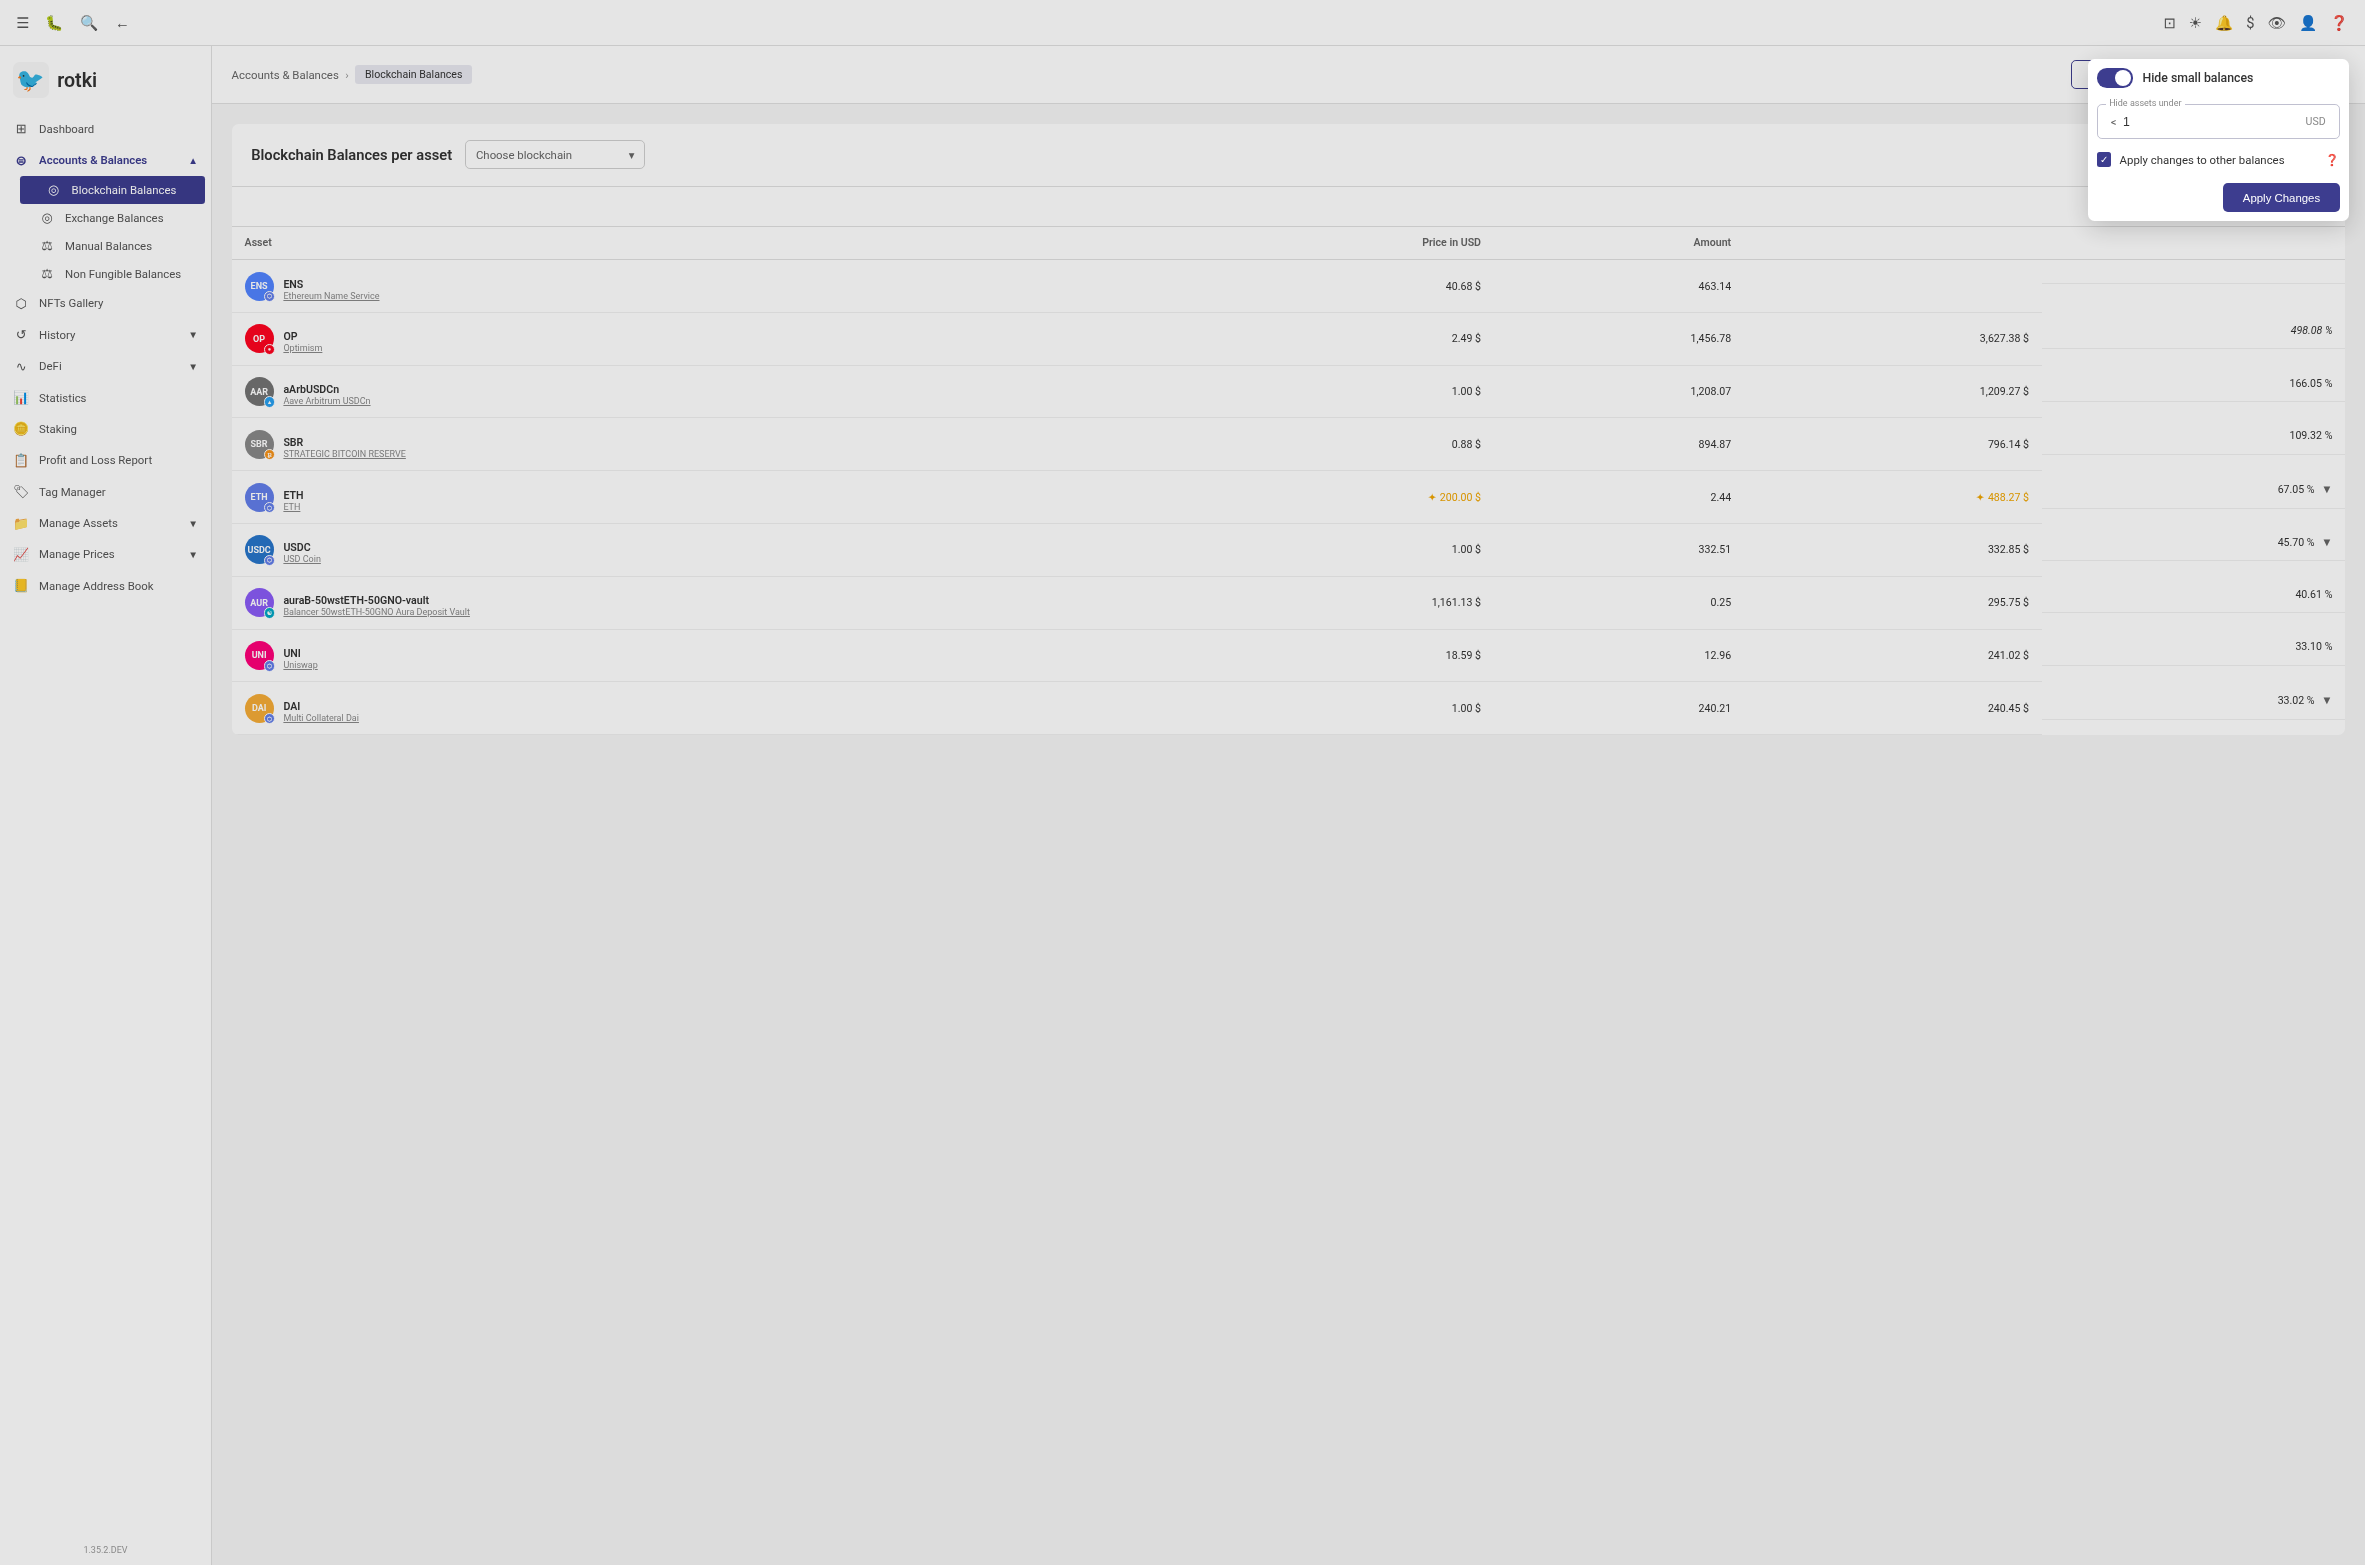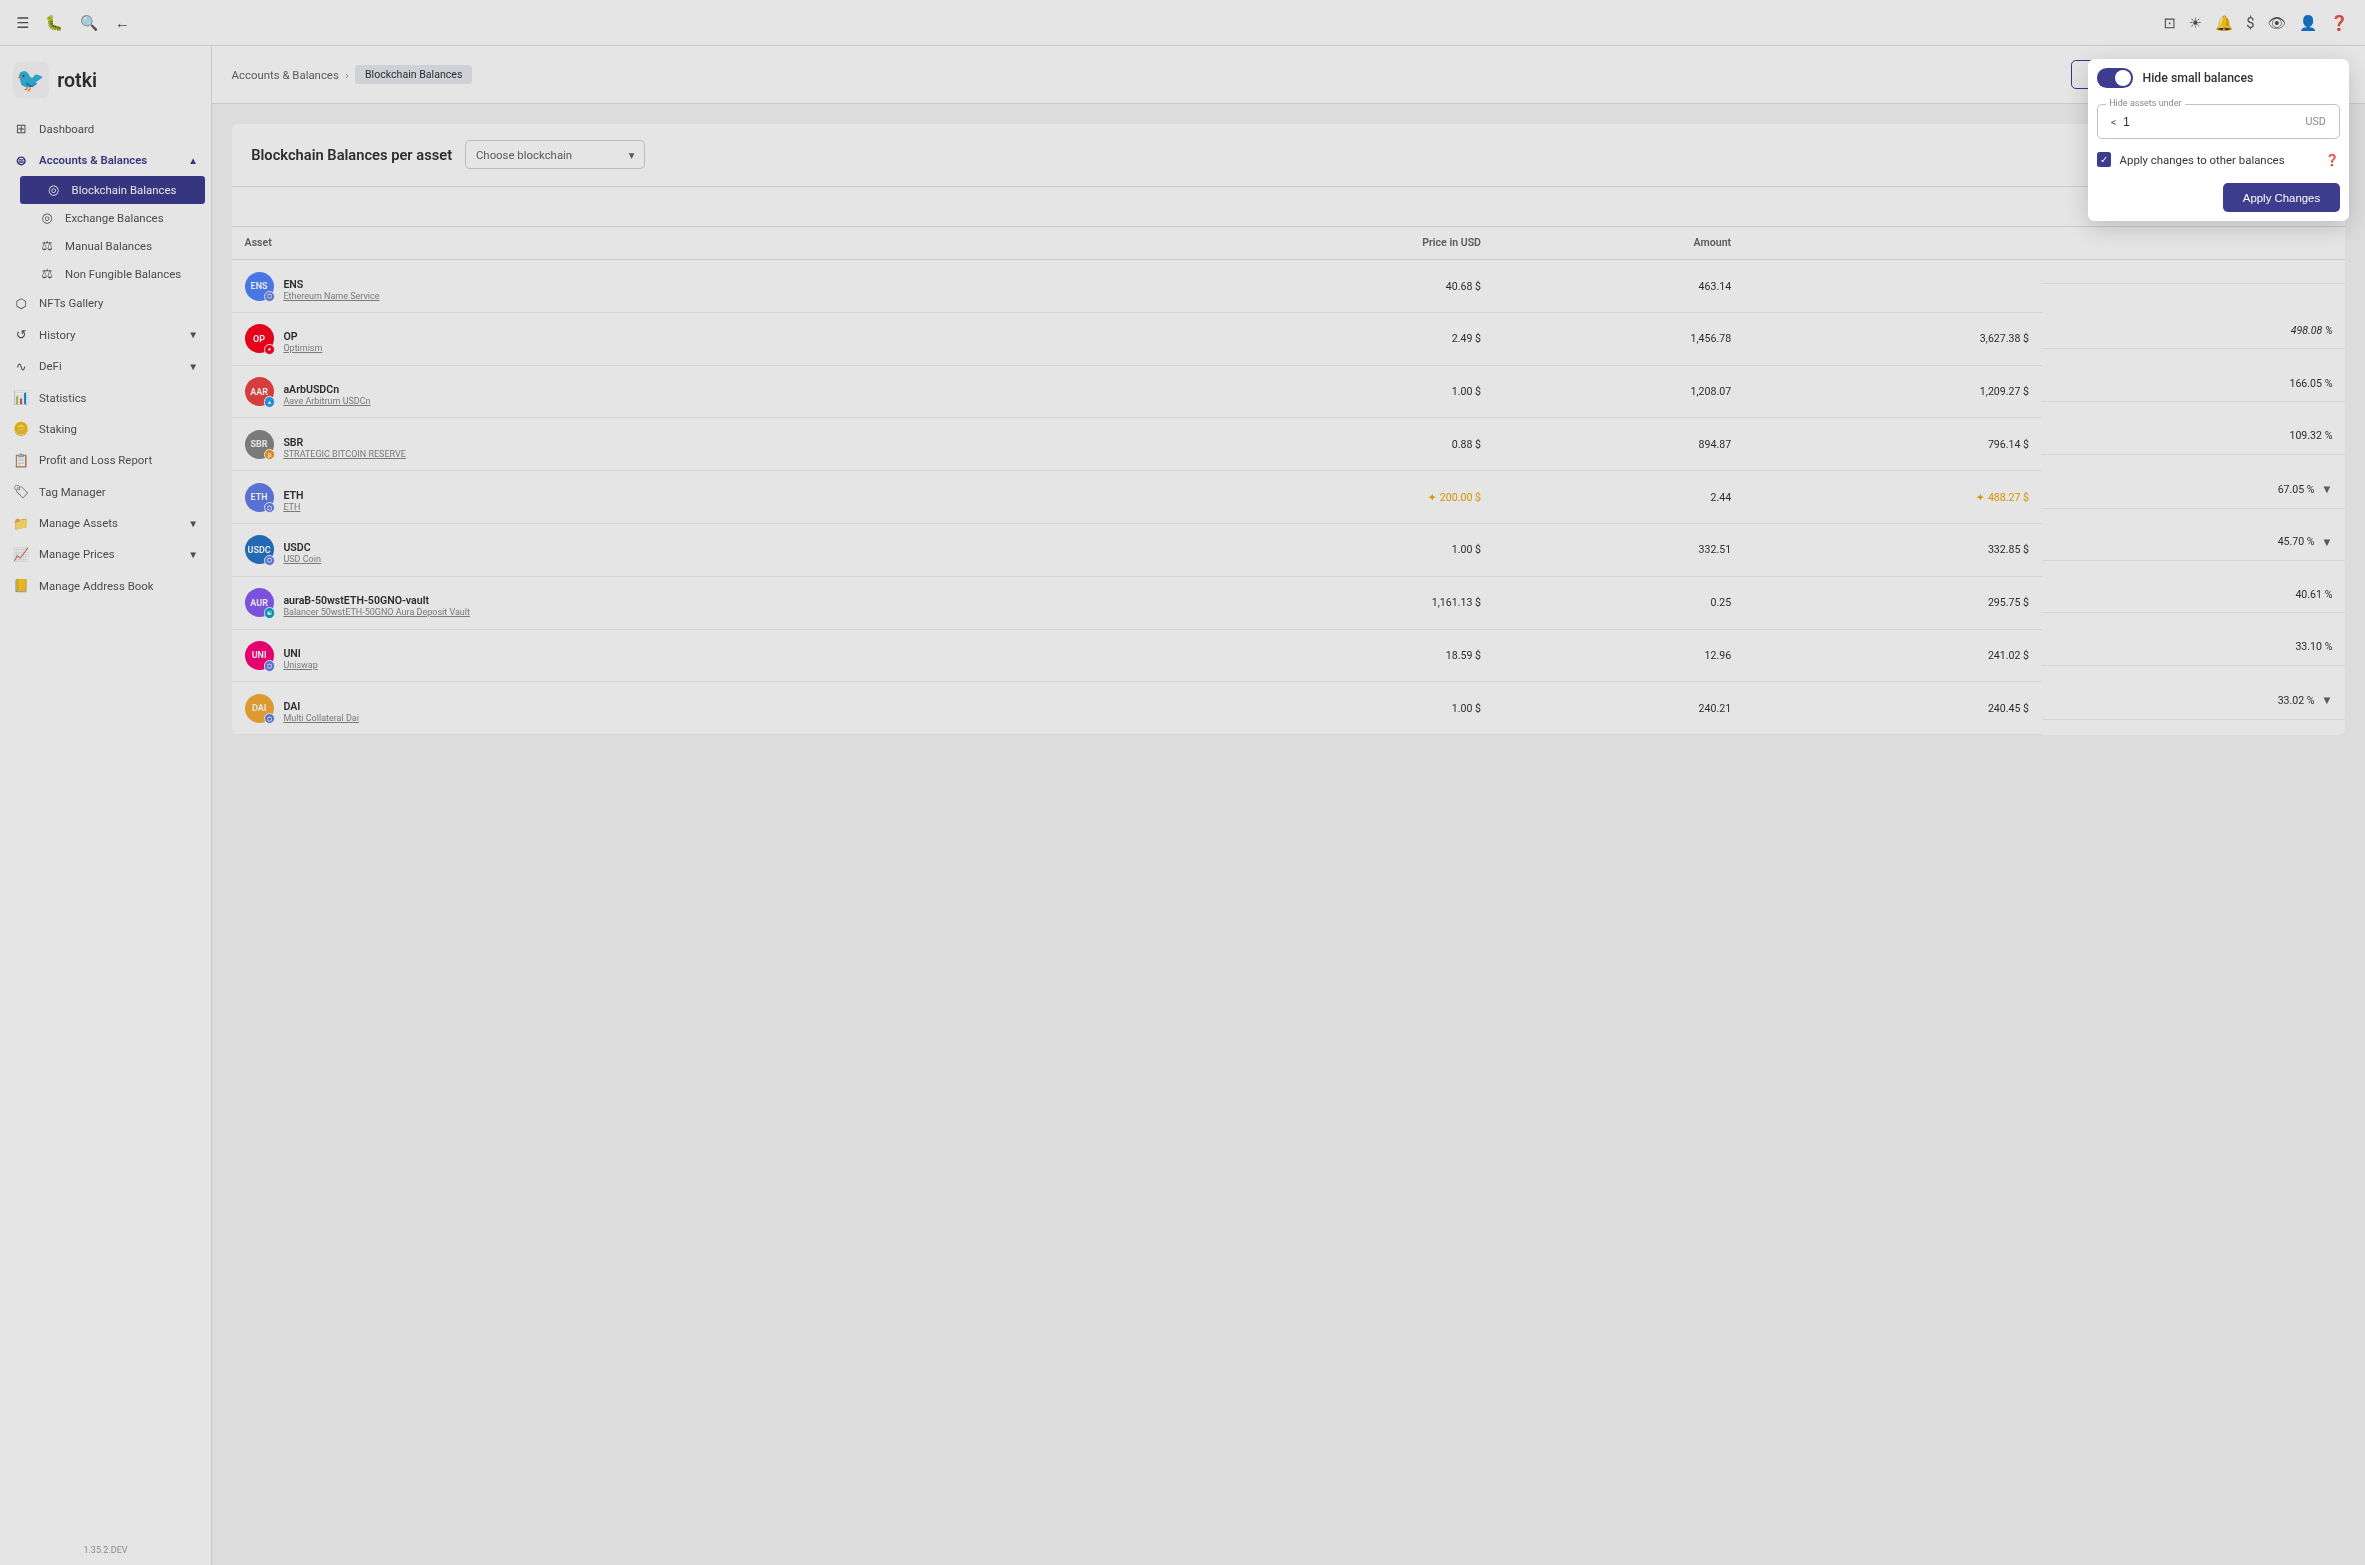--- a/index.html
+++ b/index.html
@@ -408,21 +408,21 @@
         3,627.38 $
       </td>
       <td style="display:flex;align-items:center;justify-content:flex-end;gap:6.5px;font-style:italic;">
         498.08 %
         
       </td>
     </tr>
                 <tr>
       <td>
         <div class="asset-cell">
-          <div class="asset-logo" style="background:#ef4444">
+          <div class="asset-logo" style="background:#737373">
             AAR
             <div class="asset-chain-badge" style="background:#28A0F0">▲</div>
           </div>
           <div>
             <div class="asset-name">aArbUSDCn</div>
             <div class="asset-fullname">Aave Arbitrum USDCn</div>
           </div>
         </div>
       </td>
       <td>
@@ -500,21 +500,21 @@
           </div>
         </div>
       </td>
       <td>
         <span>1.00 $</span>
       </td>
       <td>332.51</td>
       <td>
         332.85 $
       </td>
-      <td style="display:flex;align-items:center;justify-content:flex-end;gap:6.5px;">
+      <td style="display:flex;align-items:flex-end;justify-content:flex-end;gap:6.5px;">
         45.70 %
         <span class="expand-btn">▼</span>
       </td>
     </tr>
                 <tr>
       <td>
         <div class="asset-cell">
           <div class="asset-logo" style="background:#8B5CF6">
             AUR
             <div class="asset-chain-badge" style="background:#00A6C4">☯</div>

